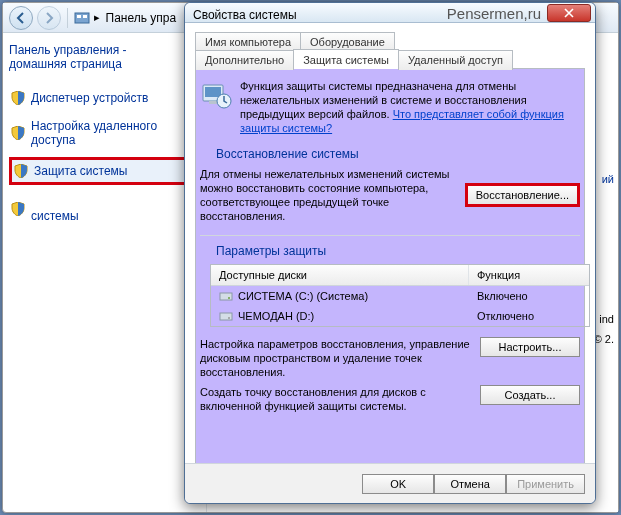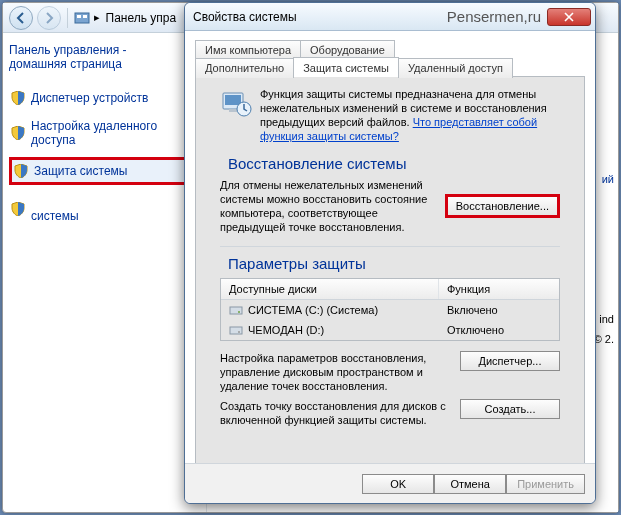--- a/index.html
+++ b/index.html
@@ -15,41 +15,41 @@
   .cp-home{color:#003399;font-size:12px;margin-bottom:16px}
   .side-link{display:flex;align-items:center;gap:6px;color:#003399;font-size:12px;margin:6px 0;padding:4px 2px;cursor:pointer}
   .side-link.sel{background:#e9f1fa;border:3px solid #d4000f;color:#003399}
   .shield{width:14px;height:14px;display:inline-block}
   .cp-right{flex:1;background:#fff;position:relative}
   .cp-right-edge{position:absolute;right:4px;top:140px;color:#003399}
   .cp-edge2{position:absolute;right:4px;top:280px;color:#000}
   .cp-edge3{position:absolute;right:4px;top:300px;color:#000}
   
   .dlg{position:absolute;left:184px;top:2px;width:412px;height:502px;background:#fff;border:1px solid #4f6f95;border-radius:6px;box-shadow:0 4px 14px rgba(0,0,0,.5);display:flex;flex-direction:column}
-  .dlg-title{height:28px;background:linear-gradient(#f7fbff,#d9e7f3);border-bottom:1px solid #a9bdd1;display:flex;align-items:center;padding:0 4px 0 8px;border-radius:6px 6px 0 0}
+  .dlg-title{height:20px;background:linear-gradient(#f7fbff,#d9e7f3);border-bottom:1px solid #a9bdd1;display:flex;align-items:flex-end;padding:0 4px 0 8px;border-radius:6px 6px 0 0}
   .dlg-title-text{font-size:12px;color:#000;flex:1}
   .dlg-water{font-size:15px;color:#555;font-family:Verdana,sans-serif}
   .dlg-close{width:44px;height:18px;background:linear-gradient(#e48079,#c8352b);border:1px solid #8b2a24;border-radius:3px;display:flex;align-items:center;justify-content:center;color:#fff;font-weight:bold;margin-left:6px}
   .dlg-body{flex:1;padding:8px 10px 0 10px;overflow:hidden}
   .tabs{display:flex;position:relative;margin-bottom:-1px}
   .tab{font-size:11px;padding:3px 9px;background:linear-gradient(#fdfdfd,#ececec);border:1px solid #b6bcc2;border-bottom:none;margin-right:-1px;color:#333;position:relative;top:1px}
   .tab.active{background:#fff;z-index:2;top:0;padding-top:4px}
-  .tab-panel{border:1px solid #b6bcc2;background:#e5e5e5;padding:10px 24px;height:404px}
+  .tab-panel{border:1px solid #b6bcc2;background:#c4b5fd;padding:10px 4px;height:404px}
   .intro{display:flex;gap:8px;margin-bottom:12px}
   .ico-protect{width:32px;height:32px;flex-shrink:0}
   .intro-text{font-size:11px;line-height:14px}
   .link{color:#0041cc;text-decoration:underline}
-  .sect-title{font-size:15px;color:#003399;margin:4px 8px 6px}
+  .sect-title{font-size:12px;color:#003399;margin:4px 16px 6px}
   .restore-row{display:flex;gap:8px;align-items:center;margin-bottom:12px}
   .restore-row .txt{flex:1;font-size:11px;line-height:14px}
   .btn{font-size:11px;padding:3px 10px;background:linear-gradient(#fdfdfd,#e6e6e6);border:1px solid #8b8b8b;border-radius:0;cursor:pointer;min-width:100px;text-align:center}
   .btn.highlight{border:3px solid #d4000f;padding:3px 8px}
   .btn.disabled{color:#9a9a9a}
   hr{border:none;border-top:1px solid #d0d6dc;margin:8px 0}
-  .tblwrap{border:1px solid #b6bcc2;width:100%;margin:4px 0 10px}
+  .tblwrap{border:1px solid #b6bcc2;width:100%;margin:4px 10px 10px}
   .tblhead{display:flex;background:linear-gradient(#fdfdfd,#ececec);border-bottom:1px solid #cfd5db;font-size:11px}
   .tblhead div{padding:4px 8px}
   .tblhead .c1{flex:1;border-right:1px solid #e0e4e8}
   .tblhead .c2{width:120px}
   .tblrow{display:flex;font-size:11px;align-items:center}
   .tblrow .c1{flex:1;padding:3px 8px;display:flex;align-items:center;gap:5px}
   .tblrow .c2{width:120px;padding:3px 8px}
   .drive-ico{width:14px;height:14px}
   .cfgrow{display:flex;gap:8px;align-items:flex-start;margin:6px 0}
   .cfgrow .txt{flex:1;font-size:11px;line-height:14px}
@@ -184,21 +184,21 @@
                 <rect x="1" y="4" width="12" height="7" fill="#d4dde6" stroke="#8a98a6"></rect>
                 <circle cx="10" cy="9" r="1" fill="#999"></circle>
               </svg>
             <span>ЧЕМОДАН (D:)</span>
           </div>
           <div class="c2">Отключено</div>
         </div>
       </div>
       <div class="cfgrow">
         <div class="txt">Настройка параметров восстановления, управление дисковым пространством и удаление точек восстановления.</div>
-        <div class="btn">Диспетчер...</div>
+        <div class="btn">Настроить...</div>
       </div>
       <div class="cfgrow">
         <div class="txt">Создать точку восстановления для дисков с включенной функцией защиты системы.</div>
         <div class="btn">Создать...</div>
       </div>
     </div>
   </div>
   <div class="dlg-foot">
     <div class="btn">OK</div>
     <div class="btn">Отмена</div>

